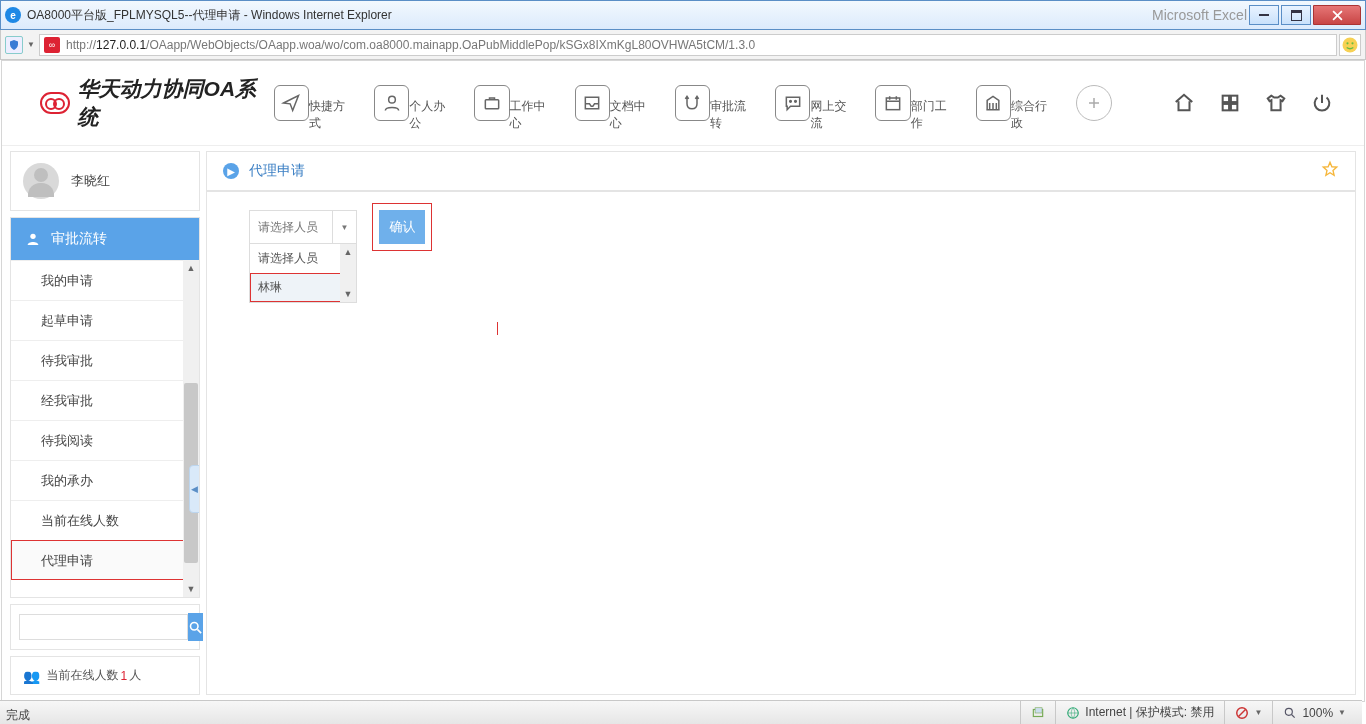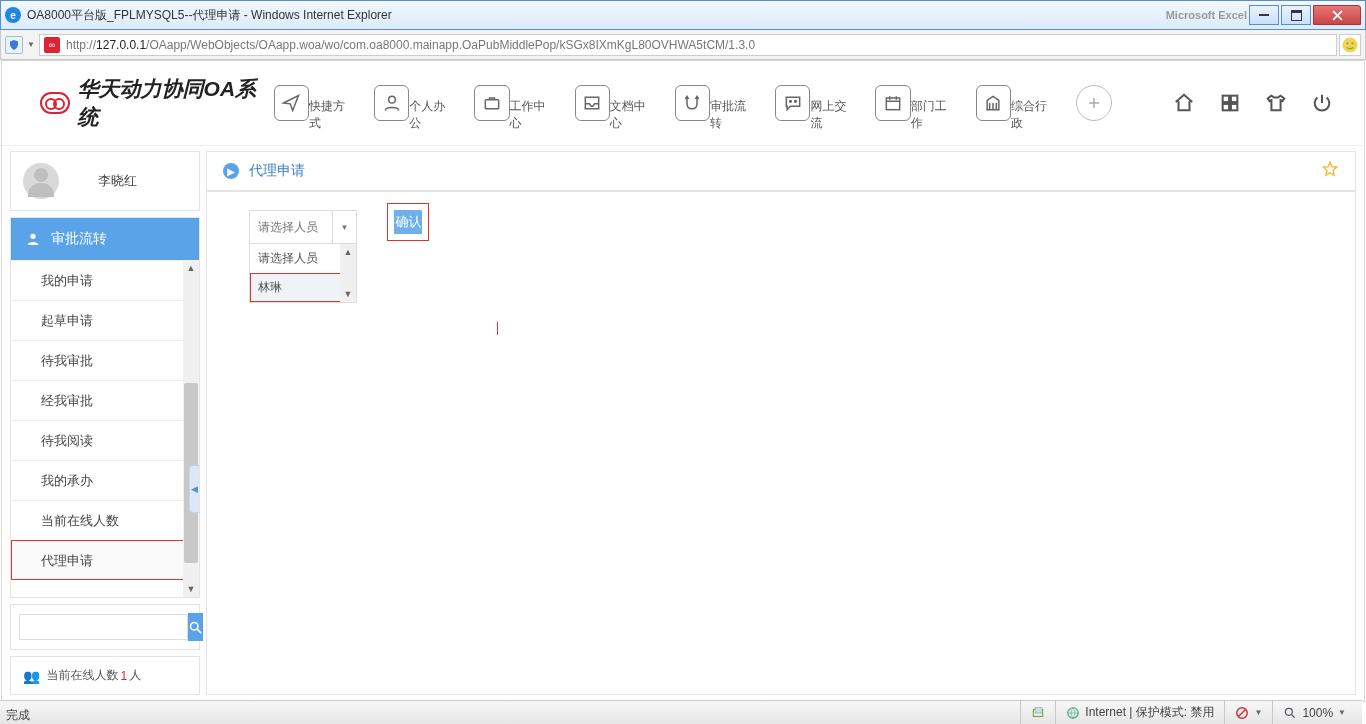--- a/index.html
+++ b/index.html
@@ -2,21 +2,21 @@
 <html><head>
 <meta charset="utf-8">
 <style>
 * { margin:0; padding:0; box-sizing:border-box; font-family:"Microsoft YaHei","Segoe UI",Arial,sans-serif; }
 html,body { width:1366px; height:724px; overflow:hidden; background:#fff; }
 
 
 .ie-titlebar { height:30px; background:linear-gradient(#f2f8fe,#dceafc); border:1px solid #5a8ec6; display:flex; align-items:center; padding:0 4px; font-size:12px; color:#333; }
 .ie-titlebar .ie-icon { width:16px; height:16px; background:#1e88e5; border-radius:50%; margin-right:6px; display:flex; align-items:center; justify-content:center; color:#fff; font-size:10px; font-weight:bold; }
 .ie-titlebar .title-txt { flex:1; }
-.ie-titlebar .ghosted { color:#999; margin-left:240px; font-size:11px;font-weight:bold; }
+.ie-titlebar .ghosted { color:#999; margin-left:240px; font-size:14px; }
 .win-btns { display:flex; }
 .win-btn { width:30px; height:20px; border:1px solid #5a8ec6; background:linear-gradient(#e9f3ff,#c9e1fb); margin-left:2px; display:flex; align-items:center; justify-content:center; font-size:10px; cursor:pointer; }
 .win-close { width:48px; background:linear-gradient(#e67676,#c84545); border-color:#a33; color:#fff; border-radius:0 3px 0 0;}
 .win-min::before{content:"";display:block;width:10px;border-top:2px solid #334;}
 .win-max::before{content:"";display:block;width:9px;height:7px;border:1.5px solid #334;border-top-width:3px;}
 .win-close svg{width:11px;height:11px;}
 
 .ie-addr { height:30px; background:#f3f3f3; border:1px solid #c9c9c9; border-top:none; display:flex; align-items:center; padding:2px 4px; font-size:12px; }
 .ie-addr .shield { width:18px; height:18px; border:1px solid #8cc; border-radius:2px; margin-right:4px; display:flex; align-items:center; justify-content:center; background:#eef; }
 .ie-addr .shield svg{width:12px;height:12px;}
@@ -41,21 +41,21 @@
 .topnav-item .tn-icon svg { width:20px; height:20px; stroke:#666; fill:none; stroke-width:1.8; }
 .topnav-item .tn-icon.plus { border-color:#bbb; border-radius:50%; }
 .topnav-item .tn-label { font-size:12px; color:#555; margin-top:4px; height:15px;}
 .toputil { display:flex; gap:22px; margin-left:60px; }
 .toputil .u-icon { width:24px; height:24px; cursor:pointer; display:flex; align-items:center; justify-content:center;}
 .toputil .u-icon svg { width:22px; height:22px; stroke:#555; fill:none; stroke-width:2.2; }
 
 .body-row { display:flex; height:calc(100% - 85px); padding:5px 8px 0 8px; gap:6px; }
 .sidebar { width:190px; display:flex; flex-direction:column; }
 .side-card { border:1px solid #e4e4e4; background:#fff; margin-bottom:6px; }
-.user-box { height:60px; display:flex; align-items:center; padding:0 12px;gap:27px; }
+.user-box { height:60px; display:flex; align-items:center; padding:0 12px; }
 .avatar { width:36px; height:36px; background:#d9d9d9; border-radius:50%; margin-right:12px; position:relative; }
 .avatar::before{content:"";position:absolute;width:14px;height:14px;background:#bfbfbf;border-radius:50%;top:5px;left:11px;}
 .avatar::after{content:"";position:absolute;width:26px;height:14px;background:#bfbfbf;border-radius:12px 12px 0 0;bottom:2px;left:5px;}
 .user-name { font-size:13px; color:#444; }
 .menu-card { flex:1; position:relative; overflow:hidden; }
 .menu-head { height:42px; background:#5aa3e8; color:#fff; display:flex; align-items:center; padding:0 14px; font-size:14px; }
 .menu-head svg { width:16px; height:16px; margin-right:10px; fill:#fff; }
 .menu-list { }
 .menu-item { height:40px; display:flex; align-items:center; padding-left:30px; font-size:13px; color:#444; border-top:1px solid #eee; cursor:pointer; }
 .menu-item.hl { outline:1px solid #d33; outline-offset:-1px; background:#fafafa;}
@@ -83,21 +83,21 @@
 .sel-head { width:108px; height:34px; border:1px solid #ddd; display:flex; align-items:center; font-size:12px; color:#777; cursor:pointer;}
 .sel-head .sh-txt{flex:1;padding-left:8px;}
 .sel-head .sh-dd{width:24px;height:100%;border-left:1px solid #ddd;display:flex;align-items:center;justify-content:center;font-size:8px;color:#777;}
 .sel-drop { position:absolute; top:34px; left:0; width:108px; border:1px solid #ddd; border-top:none; background:#fff; z-index:5;}
 .sel-drop-inner{max-height:160px;}
 .sel-opt { padding:6px 8px; font-size:12px; color:#555; cursor:pointer;}
 .sel-opt.hl { background:#eef3f8; outline:1px solid #d33; outline-offset:-1px;}
 .sel-scroll{position:absolute;right:0;top:0;bottom:0;width:16px;background:#f0f0f0;}
 .sel-scroll .arr{position:absolute;left:0;width:16px;height:16px;display:flex;align-items:center;justify-content:center;font-size:9px;color:#666;}
 .sel-scroll .up{top:0}.sel-scroll .dn{bottom:0}
-.confirm-btn { display:inline-block; vertical-align:top; margin-left:33px; height:24px; padding:0 1px; background:#6fb0eb; color:#fff; border:none; font-size:13px; cursor:pointer; outline:1px solid #d33; outline-offset:6px;}
+.confirm-btn { display:inline-block; vertical-align:top; margin-left:18px; height:34px; padding:0 10px; background:#6fb0eb; color:#fff; border:none; font-size:13px; cursor:pointer; outline:1px solid #d33; outline-offset:6px;}
 .caret-mark{position:absolute;left:290px;top:130px;width:1px;height:13px;background:#d33;}
 
 
 .ie-status { position:absolute; left:0; right:4px; bottom:0; height:24px; background:linear-gradient(#f7f7f7,#e6e6e6); border-top:1px solid #c8c8c8; display:flex; align-items:flex-end; font-size:12px; color:#444; padding:0 6px;}
 .ie-status .done{flex:0 0 auto;}
 .ie-status .fill{flex:1;}
 .ie-status .cell{border-left:1px solid #c8c8c8;height:100%;display:flex;align-items:center;padding:0 10px;gap:5px;}
 .ie-status svg{width:14px;height:14px;}
 .ie-status .dd{font-size:8px;color:#666;}
 </style>

